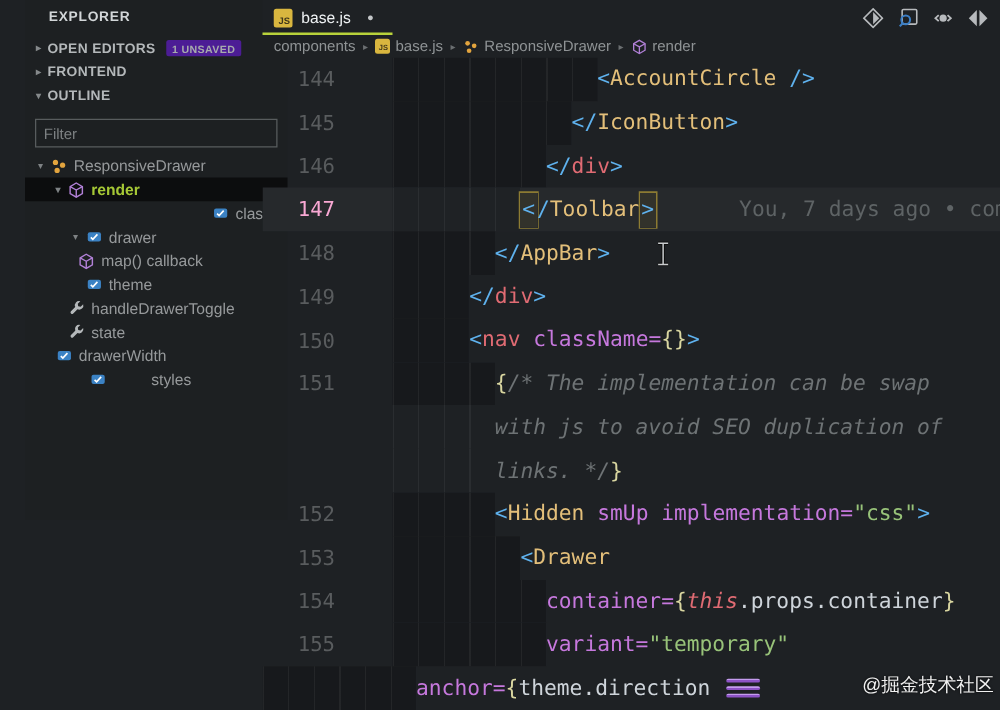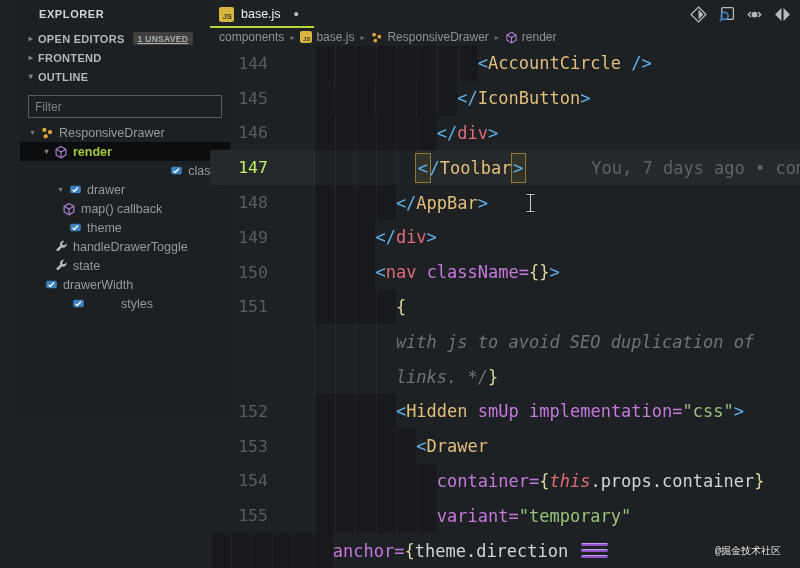--- a/index.html
+++ b/index.html
@@ -5,22 +5,22 @@
   html,body{margin:0;padding:0;background:#111;}
   .app{position:relative;width:800px;height:568px;background:#1e2124;overflow:hidden;
        font-family:"Liberation Sans",sans-serif;color:#c8ccce;cursor:default;}
   
   .sidebar{position:absolute;left:0;top:0;width:210px;height:416px;background:#1d2022;margin-left:20px;}
   .sb-title{height:29px;line-height:29px;padding-left:19px;font-size:11px;font-weight:700;
             letter-spacing:.6px;color:#d2d6d8;}
   .sb-section{height:19px;display:flex;align-items:center;padding-left:4px;font-size:11px;
               font-weight:700;color:#b4b8ba;letter-spacing:.3px;}
   .sb-chev{width:14px;text-align:center;font-size:8px;color:#85898b;flex:none;}
-  .badge{margin-left:8px;background:#404040;color:#a7abad;font-size:8.5px;font-weight:700;
-         padding:1.5px 5px;border-radius:2px;letter-spacing:.3px;text-decoration:underline;}
+  .badge{margin-left:8px;background:#4c1d95;color:#a7abad;font-size:8.5px;font-weight:700;
+         padding:1.5px 5px;border-radius:2px;letter-spacing:.3px;}
   .filter{display:block;margin:9px 8px 0 8px;width:194px;box-sizing:border-box;height:23px;
           background:#1d2022;border:1px solid #585c5e;color:#9da1a3;font-size:12px;
           padding:0 6px;outline:none;font-family:"Liberation Sans",sans-serif;}
   .filter::placeholder{color:#7d8183;}
   .tree{margin-top:5px;}
   .tree-row{height:19px;display:flex;align-items:center;font-size:12.5px;color:#96999b;}
   .tree-row.sel{background:#0c0d0e;color:#a6c836;font-weight:700;}
   .tr-chev{width:13px;text-align:center;font-size:8px;color:#7e8284;flex:none;}
   .tr-icon{width:16px;height:15px;flex:none;display:flex;align-items:center;justify-content:center;margin-right:4px;}
   
@@ -42,42 +42,42 @@
   .crumb{display:flex;align-items:center;gap:4px;}
   .crumb-sep{color:#6b6f71;font-size:8px;}
   .crumb-icon{display:flex;align-items:center;}
   
   .editor{position:absolute;left:210px;top:46px;width:590px;height:522px;overflow:hidden;
           font-family:"DejaVu Sans Mono","Liberation Mono",monospace;font-size:17px;}
   .cl{height:34.8px;display:flex;align-items:center;white-space:pre;overflow:hidden;}
   .cl.cur{background:#26292c;}
   .gut{width:104px;padding-right:46px;box-sizing:border-box;text-align:right;color:#595c5e;
        font-size:16.5px;flex:none;}
-  .cl.cur .gut{color:#bef264;}
+  .cl.cur .gut{color:#f9a8d4;}
   .ind{flex:none;height:100%;
        background-image:repeating-linear-gradient(to right,rgba(255,255,255,.055) 0 1px,transparent 1px 20.5px);}
   .ind.band{background-color:#17191c;}
   .cl.cur .ind.band{background-color:#1f2225;}
   .tok.p{color:#5fb2ee;}
   .tok.cy{color:#e3bf7a;}
   .tok.cr{color:#e06b73;}
   .tok.at{color:#c678dd;}
   .tok.st{color:#98c379;}
   .tok.pl{color:#ced4da;}
   .tok.br{color:#d9d6a0;}
   .tok.th{color:#e06b73;font-style:italic;}
   .tok.cm{color:#6e7375;font-style:italic;}
   .tok.box{box-shadow:0 0 0 1px #8d7c33;background:rgba(125,108,42,.14);padding:4px 1.5px;}
   .blame{color:#5e6365;margin-left:6.5ch;}
   .ibeam{margin-left:3.6ch;display:inline-flex;align-items:center;}
   .menu-icon{display:inline-flex;flex-direction:column;gap:2.6px;margin-left:1.2ch;}
   .menu-icon i{display:block;width:27px;height:3.4px;border-radius:2px;
                background:linear-gradient(#c49bee 35%,#8d53c6 36%);}
-  .watermark{position:absolute;right:19px;bottom:10px;font-size:10px;color:#f0f0f0;
-             text-shadow:0 0 2px rgba(0,0,0,.9);font-family:Liberation Mono, monospace;}
+  .watermark{position:absolute;right:5px;bottom:10px;font-size:15px;color:#f0f0f0;
+             text-shadow:0 0 2px rgba(0,0,0,.9);font-family:Liberation Sans, sans-serif;}
 </style>
 </head>
 <body>
 
 <div class="app">
 
   <div class="sidebar">
     <div class="sb-title">EXPLORER</div>
 
     <div class="sb-section">
@@ -280,21 +280,21 @@
       <div class="cl"><span class="gut">148</span><span class="ind band" style="width: 8ch;"></span><span class="tok p">&lt;/</span><span class="tok cy">AppBar</span><span class="tok p">&gt;</span><span class="ibeam"><svg width="11" height="20" viewBox="0 0 11 20">
             <g stroke="#0d0d0d" stroke-width="2.8" fill="none">
               <path d="M1.5 1.5h8M1.5 18.5h8M5.5 1.5v17"></path>
             </g>
             <g stroke="#c9ccce" stroke-width="1.2" fill="none">
               <path d="M1.5 1.5h8M1.5 18.5h8M5.5 1.5v17"></path>
             </g>
           </svg></span></div>
       <div class="cl"><span class="gut">149</span><span class="ind band" style="width: 6ch;"></span><span class="tok p">&lt;/</span><span class="tok cr">div</span><span class="tok p">&gt;</span></div>
       <div class="cl"><span class="gut">150</span><span class="ind band" style="width: 6ch;"></span><span class="tok p">&lt;</span><span class="tok cr">nav</span><span class="tok pl"> </span><span class="tok at">className</span><span class="tok at">=</span><span class="tok br">{</span><span class="tok br">}</span><span class="tok p">&gt;</span></div>
-      <div class="cl"><span class="gut">151</span><span class="ind band" style="width: 8ch;"></span><span class="tok br">{</span></div>
+      <div class="cl"><span class="gut">151</span><span class="ind band" style="width: 8ch;"></span><span class="tok br">{</span><span class="tok cm">/* The implementation can be swap</span></div>
       <div class="cl"><span class="gut"></span><span class="ind" style="width: 8ch;"></span><span class="tok cm">with js to avoid SEO duplication of</span></div>
       <div class="cl"><span class="gut"></span><span class="ind" style="width: 8ch;"></span><span class="tok cm">links. */</span><span class="tok br">}</span></div>
       <div class="cl"><span class="gut">152</span><span class="ind band" style="width: 8ch;"></span><span class="tok p">&lt;</span><span class="tok cy">Hidden</span><span class="tok pl"> </span><span class="tok at">smUp</span><span class="tok pl"> </span><span class="tok at">implementation</span><span class="tok at">=</span><span class="tok st">"css"</span><span class="tok p">&gt;</span></div>
       <div class="cl"><span class="gut">153</span><span class="ind band" style="width: 10ch;"></span><span class="tok p">&lt;</span><span class="tok cy">Drawer</span></div>
       <div class="cl"><span class="gut">154</span><span class="ind band" style="width: 12ch;"></span><span class="tok at">container</span><span class="tok at">=</span><span class="tok br">{</span><span class="tok th">this</span><span class="tok pl">.props.container</span><span class="tok br">}</span></div>
       <div class="cl"><span class="gut">155</span><span class="ind band" style="width: 12ch;"></span><span class="tok at">variant</span><span class="tok at">=</span><span class="tok st">"temporary"</span></div>
       <div class="cl"><span class="ind band" style="width: 12ch;"></span><span class="tok at">anchor</span><span class="tok at">=</span><span class="tok br">{</span><span class="tok pl">theme.direction</span><span class="menu-icon"><i></i><i></i><i></i></span></div>
     </div>
 
   <div class="watermark">@掘金技术社区</div>

